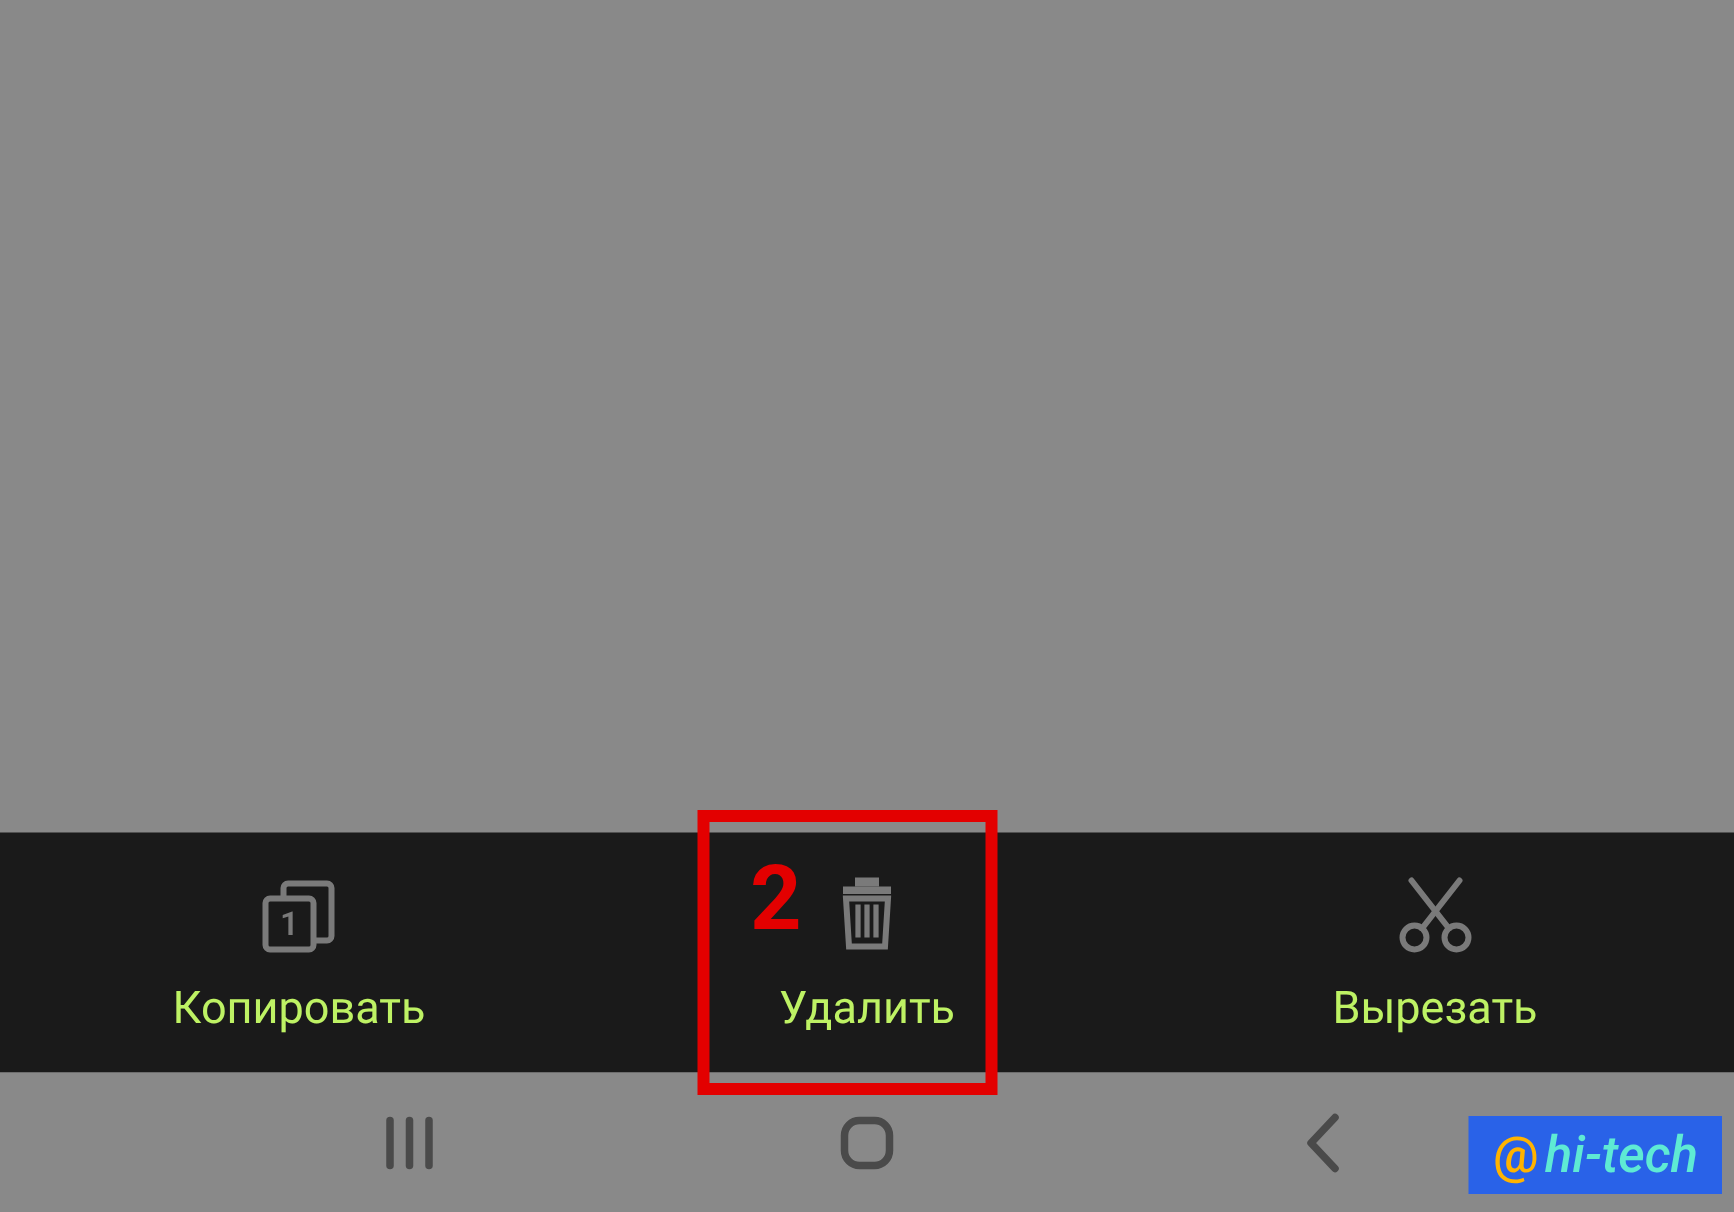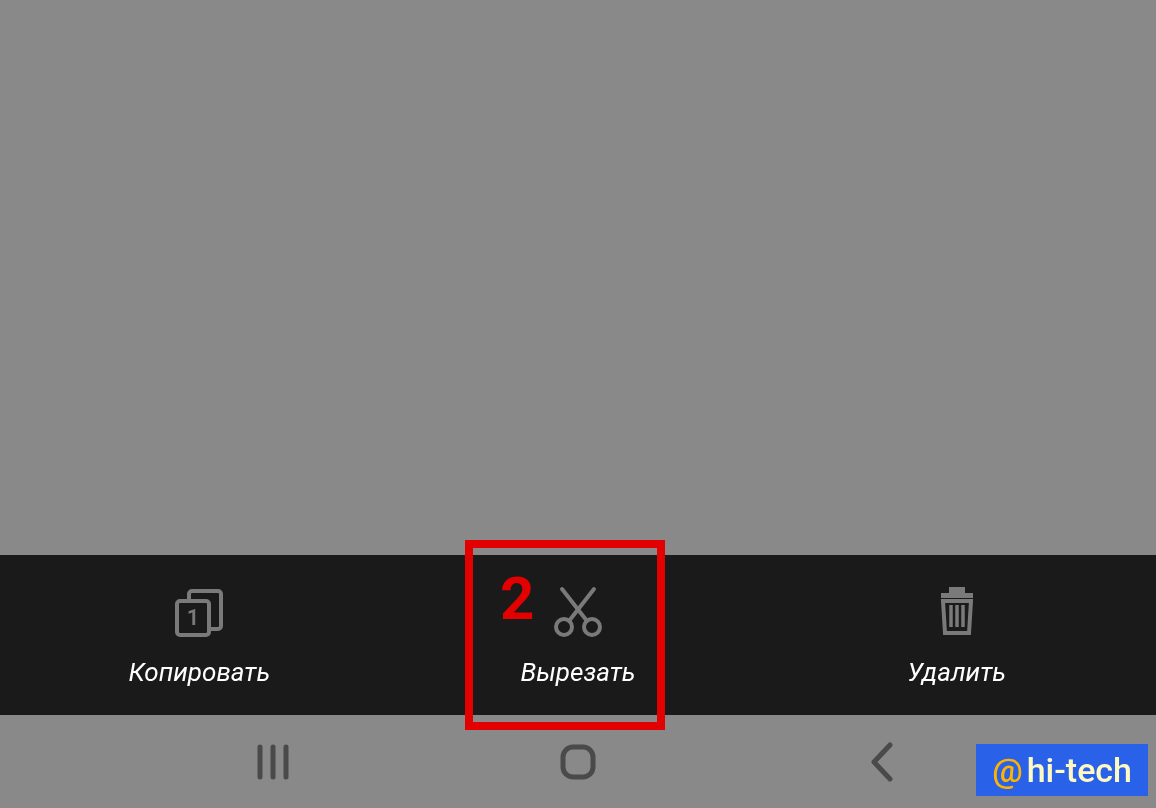--- a/index.html
+++ b/index.html
@@ -37,24 +37,23 @@
       position: relative;
     }
     .toolbar-icon {
       width: 56px;
       height: 56px;
       display: flex;
       align-items: center;
       justify-content: center;
     }
     .toolbar-label {
-      color: #ffffff;
-      font-size: 26px;
+      color: #bef264;
+      font-size: 30px;
       font-weight: 400;
-      font-style: italic;
     }
     .highlight-box {
       position: absolute;
       border: 8px solid #e30000;
       top: 540px;
       left: 465px;
       width: 200px;
       height: 190px;
       pointer-events: none;
       z-index: 10;
@@ -96,21 +95,21 @@
       background: #2962e8;
       color: #ffb300;
       padding: 6px 16px;
       font-size: 34px;
       font-weight: 500;
       display: flex;
       align-items: center;
       gap: 4px;
     }
     .watermark .at { color: #ffb300; }
-    .watermark .txt { color: #fef9c3; }
+    .watermark .txt { color: #5eead4; font-style: italic; }
   </style>
 </head>
 <body>
 
 <div class="content-area"></div>
 
 <div class="toolbar">
 
   <div class="toolbar-item">
     <div class="toolbar-icon">
@@ -119,41 +118,41 @@
         <rect x="6" y="18" width="32" height="34" rx="3" fill="#1a1a1a" stroke="#7a7a7a" stroke-width="4"></rect>
         <text x="22" y="42" fill="#7a7a7a" font-size="22" font-weight="600" text-anchor="middle">1</text>
       </svg>
     </div>
     <span class="toolbar-label">Копировать</span>
   </div>
 
   <div class="toolbar-item">
     <div class="toolbar-icon">
       <svg width="56" height="56" viewBox="0 0 56 56">
-        <circle cx="14" cy="44" r="8" fill="none" stroke="#7a7a7a" stroke-width="4"></circle>
-        <circle cx="42" cy="44" r="8" fill="none" stroke="#7a7a7a" stroke-width="4"></circle>
-        <line x1="19" y1="38" x2="44" y2="6" stroke="#7a7a7a" stroke-width="4" stroke-linecap="round"></line>
-        <line x1="37" y1="38" x2="12" y2="6" stroke="#7a7a7a" stroke-width="4" stroke-linecap="round"></line>
-      </svg>
-    </div>
-    <span class="toolbar-label">Вырезать</span>
-  </div>
-
-  <div class="toolbar-item">
-    <div class="toolbar-icon">
-      <svg width="56" height="56" viewBox="0 0 56 56">
         <rect x="12" y="10" width="32" height="5" fill="#7a7a7a"></rect>
         <rect x="20" y="4" width="16" height="6" fill="#7a7a7a"></rect>
         <path d="M 14 18 L 16 50 L 40 50 L 42 18 Z" fill="none" stroke="#7a7a7a" stroke-width="4"></path>
         <line x1="22" y1="22" x2="22" y2="44" stroke="#7a7a7a" stroke-width="3.5"></line>
         <line x1="28" y1="22" x2="28" y2="44" stroke="#7a7a7a" stroke-width="3.5"></line>
         <line x1="34" y1="22" x2="34" y2="44" stroke="#7a7a7a" stroke-width="3.5"></line>
       </svg>
     </div>
     <span class="toolbar-label">Удалить</span>
+  </div>
+
+  <div class="toolbar-item">
+    <div class="toolbar-icon">
+      <svg width="56" height="56" viewBox="0 0 56 56">
+        <circle cx="14" cy="44" r="8" fill="none" stroke="#7a7a7a" stroke-width="4"></circle>
+        <circle cx="42" cy="44" r="8" fill="none" stroke="#7a7a7a" stroke-width="4"></circle>
+        <line x1="19" y1="38" x2="44" y2="6" stroke="#7a7a7a" stroke-width="4" stroke-linecap="round"></line>
+        <line x1="37" y1="38" x2="12" y2="6" stroke="#7a7a7a" stroke-width="4" stroke-linecap="round"></line>
+      </svg>
+    </div>
+    <span class="toolbar-label">Вырезать</span>
   </div>
 
 
 
 </div>
 
 <div class="highlight-box"></div>
 <div class="annotation-number">2</div>
 
 <div class="navbar">

